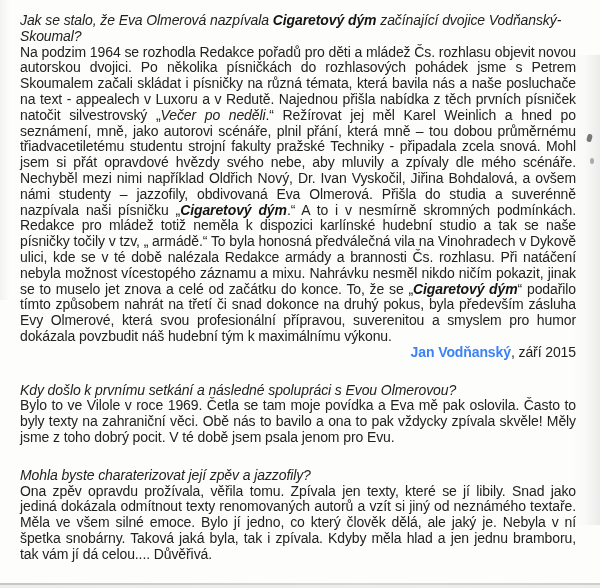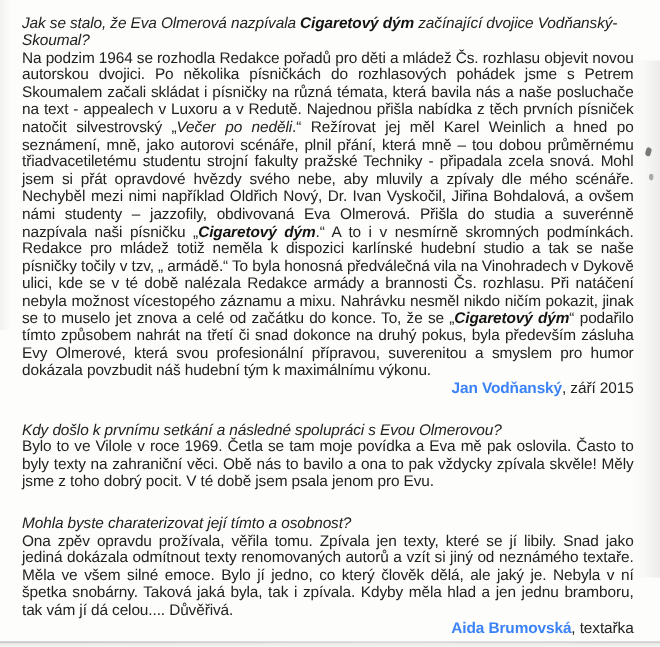--- a/index.html
+++ b/index.html
@@ -110,25 +110,22 @@
         <span class="sig-name">Jan Vodňanský</span><span>, září 2015</span>
       </div>
     </div>
 
     <div class="section">
       <div class="question"><span class="i">Kdy došlo k prvnímu setkání a následné spolupráci s Evou Olmerovou?</span></div>
       <div class="answer"><span>Bylo to ve Vilole v roce 1969. Četla se tam moje povídka a Eva mě pak oslovila. Často to byly texty na zahraniční věci. Obě nás to bavilo a ona to pak vždycky zpívala skvěle! Měly jsme z toho dobrý pocit. V té době jsem psala jenom pro Evu.</span></div>
     </div>
 
     <div class="section">
-      <div class="question"><span class="i">Mohla byste charaterizovat její tímto a osobnost?</span></div>
+      <div class="question"><span class="i">Mohla byste charaterizovat její zpěv a jazzofily?</span></div>
       <div class="answer"><span>Ona zpěv opravdu prožívala, věřila tomu. Zpívala jen texty, které se jí libily. Snad jako jediná dokázala odmítnout texty renomovaných autorů a vzít si jiný od neznámého textaře. Měla ve všem silné emoce. Bylo jí jedno, co který člověk dělá, ale jaký je. Nebyla v ní špetka snobárny. Taková jaká byla, tak i zpívala. Kdyby měla hlad a jen jednu bramboru, tak vám jí dá celou.... Důvěřivá.</span></div>
-      <div class="signature">
-        <span class="sig-name">Aida Brumovská</span><span>, textařka</span>
-      </div>
     </div>
 
   </div>
 
   <div class="edge-left"></div>
   <div class="edge-right"></div>
   <div class="speck-1"></div>
   <div class="speck-2"></div>
   <div class="bottom-line"></div>
   <div class="bottom-fade"></div>

